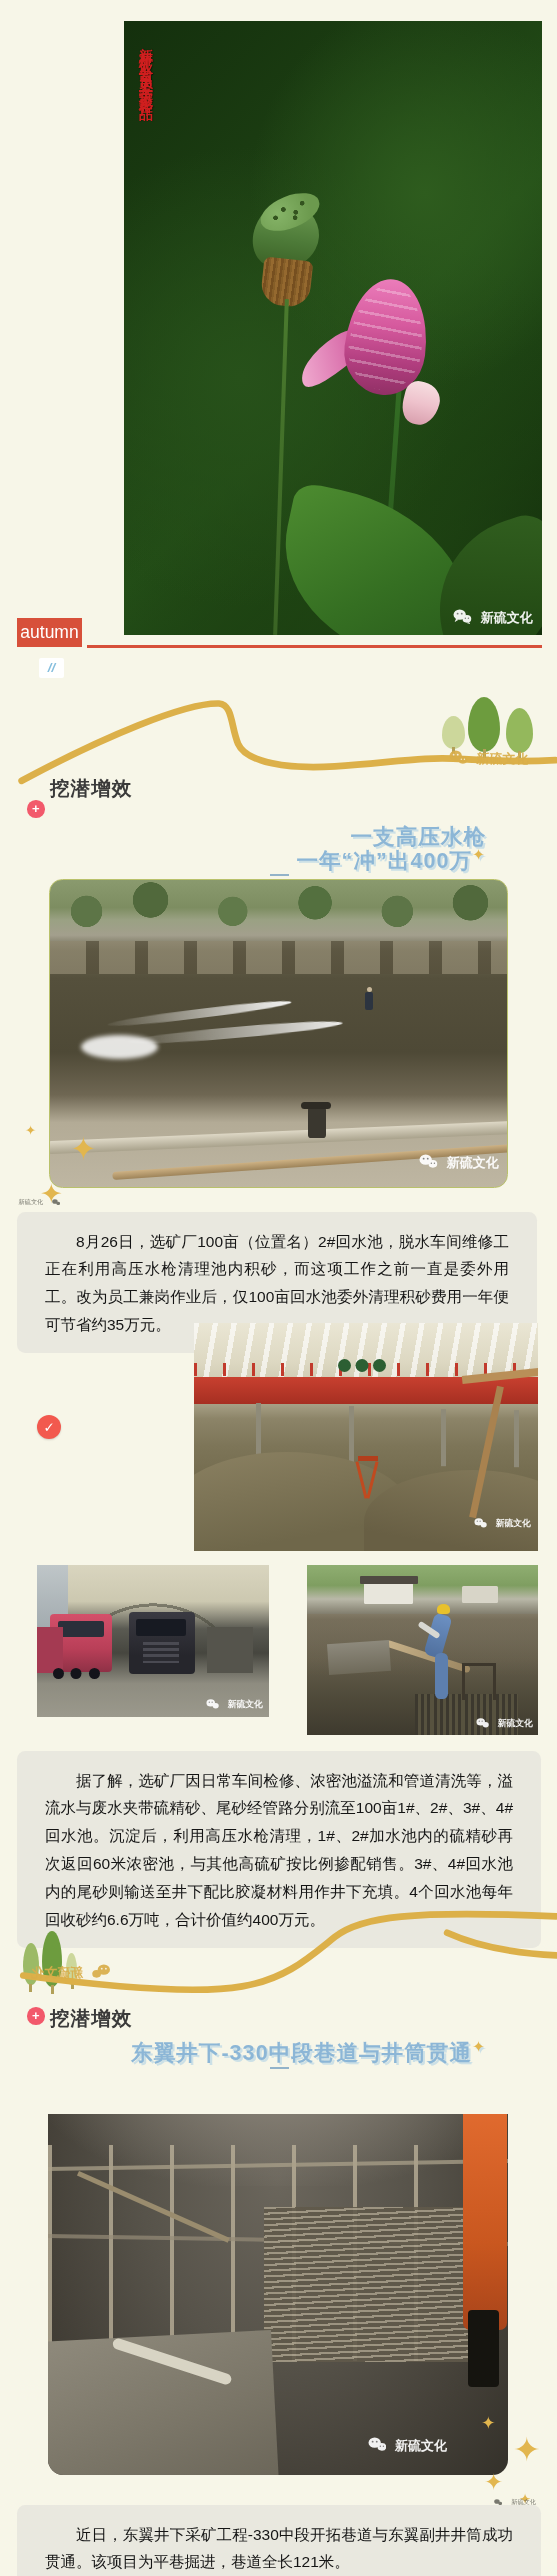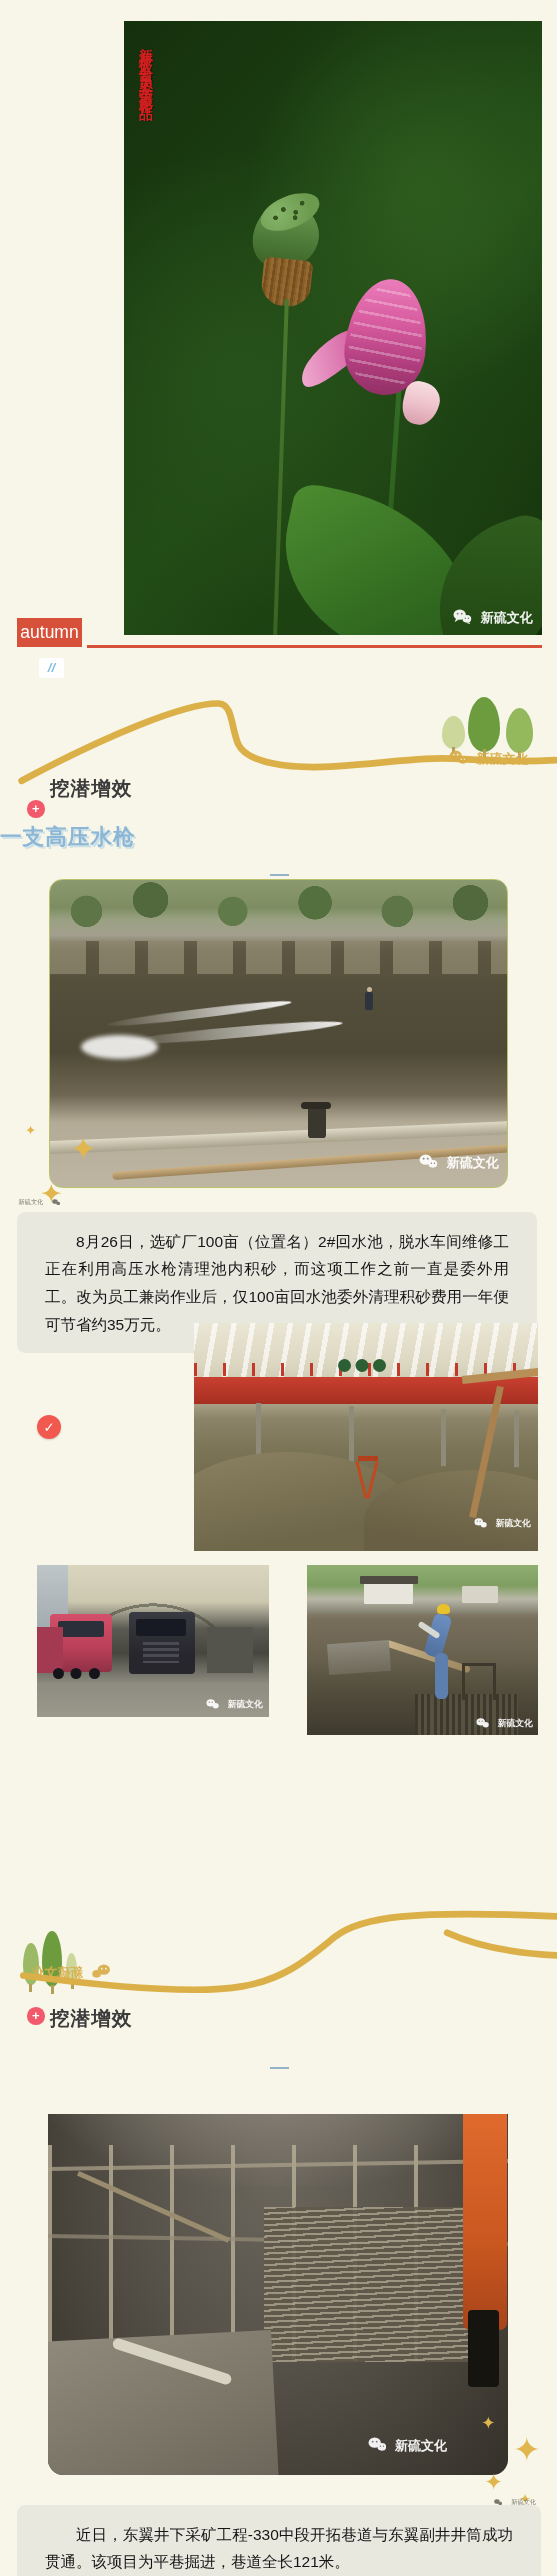--- a/index.html
+++ b/index.html
@@ -61,21 +61,21 @@
   .slashes{left:39px;top:658px;width:25px;height:19.6px;background:#fff;border-radius:2.1px;
     color:#85bedd;font-style:italic;font-weight:700;font-size:13.4px;display:flex;align-items:center;justify-content:center;}
   .pill{left:154px;top:670px;width:252px;height:23px;border-radius:12px;background:#dcb049;
     color:#fff;font-size:14px;font-weight:700;display:flex;align-items:center;justify-content:center;letter-spacing:0.5px;}
   .spark{color:#e2b64e;line-height:1;}
   .tree-top{position:absolute;border-radius:50% 50% 50% 50%/58% 58% 42% 42%;}
   .tree-trunk{position:absolute;width:2.6px;background:#b2a058;}
   .sec-dot{width:17.5px;height:17.5px;border-radius:50%;background:#f2596b;color:#fff;font-size:13px;font-weight:700;
     display:flex;align-items:center;justify-content:center;}
   .sec-label{font-size:19.6px;font-weight:700;color:#3a3a3a;letter-spacing:1px;}
-  .btitle{left:0;width:486px;text-align:left;font-size:21.6px;font-weight:700;color:#8cb6d6;
+  .btitle{left:0;width:486px;text-align:right;font-size:21.6px;font-weight:700;color:#8cb6d6;
     letter-spacing:1px;text-shadow:2.1px 2.1px 0 rgba(170,205,228,.55);}
   .btitle .spark{font-size:15.5px;vertical-align:super;}
   .tdash{width:18.5px;height:2.1px;background:#93b3c9;}
 
   
   .para-card{background:#e9e8df;border-radius:8.2px;padding:15.5px 28px 14.4px;box-sizing:border-box;}
   .para-card p{margin:0;font-size:15.5px;line-height:1.8;color:#151515;text-align:justify;text-indent:2em;
     font-family:"Liberation Sans","DejaVu Sans",sans-serif;}
   .credit-band{left:16px;top:2077px;width:526px;height:37px;
     background:linear-gradient(90deg,#fdf9f3 0%,#f7ddcb 25%,#ef9678 55%,#e65c3c 85%,#e14e2f 100%);
@@ -159,20 +159,23 @@
   </div>
 
   <div class="abs" style="left:27px;top:800px;">
     <div class="sec-dot">+</div>
   </div>
   <div class="abs sec-label" style="left:50px;top:775px;">挖潜增效</div>
 
   <div class="abs btitle" style="top:822px;">
     <span>一支高压水枪</span>
   </div>
+  <div class="abs btitle" style="top:846px;">
+    <span>一年“冲”出400万</span><span class="spark">✦</span>
+  </div>
   <div class="abs tdash" style="left:270px;top:874px;"></div>
 
   <div class="abs card1 photo">
     <div class="ph-layer" style="left:0;top:0;width:100%;height:57px;
       background:radial-gradient(circle at 8% 55%,#5d7547 0 15.5px,rgba(0,0,0,0) 16px),radial-gradient(circle at 22% 35%,#51693c 0 17.5px,rgba(0,0,0,0) 18px),radial-gradient(circle at 40% 55%,#617a4a 0 14.4px,rgba(0,0,0,0) 15px),radial-gradient(circle at 58% 40%,#54703f 0 16.5px,rgba(0,0,0,0) 17px),radial-gradient(circle at 76% 55%,#5d7547 0 15.5px,rgba(0,0,0,0) 16px),radial-gradient(circle at 92% 40%,#51693c 0 17.5px,rgba(0,0,0,0) 18px);"></div>
     <div class="ph-layer" style="left:0;top:61px;width:100%;height:33px;background:repeating-linear-gradient(90deg,#8f876f 0 36px,#57503c 36px 49px);opacity:.75;"></div>
     <div class="ph-layer" style="left:57px;top:129px;width:185px;height:9.3px;border-radius:50%;transform:rotate(-7deg);background:linear-gradient(90deg,rgba(255,255,255,.05),rgba(255,255,255,.95));filter:blur(0.5px);"></div>
     <div class="ph-layer" style="left:77px;top:147px;width:216px;height:11.3px;border-radius:50%;transform:rotate(-5deg);background:linear-gradient(90deg,rgba(255,255,255,.05),rgba(255,255,255,.9));filter:blur(0.5px);"></div>
     <div class="ph-layer" style="left:31px;top:155px;width:77px;height:24px;border-radius:50%;background:rgba(255,255,255,.85);filter:blur(2.1px);"></div>
     <div class="ph-layer" style="left:315px;top:112px;width:7.7px;height:17.5px;background:#2c3440;border-radius:2.1px;"></div>
@@ -274,20 +277,23 @@
       <span><svg viewBox="0 0 36 29">
             <ellipse cx="13" cy="11" rx="12" ry="10" fill="currentColor"></ellipse>
             <circle cx="9" cy="9" r="1.8" fill="rgba(0,0,0,.5)"></circle>
             <circle cx="17" cy="9" r="1.8" fill="rgba(0,0,0,.5)"></circle>
             <ellipse cx="27" cy="19" rx="8.5" ry="7.5" fill="currentColor"></ellipse>
           </svg></span>
       <span>新硫文化</span>
     </div>
   </div>
 
+  <div class="abs para-card" style="left:17px;top:1751px;width:524px;">
+    <p>据了解，选矿厂因日常车间检修、浓密池溢流和管道清洗等，溢流水与废水夹带硫精砂、尾砂经管路分别流至100亩1#、2#、3#、4#回水池。沉淀后，利用高压水枪清理，1#、2#加水池内的硫精砂再次返回60米浓密池，与其他高硫矿按比例掺配销售。3#、4#回水池内的尾砂则输送至井下配比胶凝材料用作井下充填。4个回水池每年回收砂约6.6万吨，合计价值约400万元。</p>
+  </div>
 
   <div>
     <div class="tree-top abs" style="left:23px;top:1943px;width:15.5px;height:42px;background:#9cba66;border-radius:50%/55% 55% 45% 45%;"></div>
     <div class="tree-trunk abs" style="left:29px;top:1984px;height:8.2px;"></div>
     <div class="tree-top abs" style="left:42px;top:1931px;width:19.6px;height:56px;background:#6d9c3e;border-radius:50%/55% 55% 45% 45%;"></div>
     <div class="tree-trunk abs" style="left:51px;top:1985px;height:9.3px;"></div>
     <div class="tree-top abs" style="left:66px;top:1953px;width:11.3px;height:32px;background:#ccd79b;border-radius:50%/55% 55% 45% 45%;"></div>
     <div class="tree-trunk abs" style="left:71px;top:1982px;height:7.2px;"></div>
   </div>
   <svg class="abs" style="left:0;top:1906px;" width="558" height="103" viewBox="0 0 1083 200">
@@ -302,20 +308,23 @@
           <ellipse cx="27" cy="19" rx="8.5" ry="7.5" fill="currentColor"></ellipse>
         </svg></span>
     <span>新硫文化</span>
   </div>
 
   <div class="abs" style="left:27px;top:2007px;">
     <div class="sec-dot">+</div>
   </div>
   <div class="abs sec-label" style="left:50px;top:2005px;">挖潜增效</div>
 
+  <div class="abs btitle" style="top:2038px;">
+    <span>东翼井下-330中段巷道与井筒贯通</span><span class="spark">✦</span>
+  </div>
   <div class="abs tdash" style="left:270px;top:2067px;"></div>
 
 
   <div class="abs photo photo5">
     <div class="ph-layer" style="left:0;top:0;width:100%;height:72px;background:radial-gradient(ellipse at 50% -40%, #8b857a 0%, rgba(0,0,0,0) 75%);"></div>
     <div class="ph-layer" style="left:0;top:31px;width:100%;height:216px;background:repeating-linear-gradient(90deg,rgba(185,175,152,.8) 0 3.6px,rgba(0,0,0,0) 3.6px 61px);"></div>
     <div class="ph-layer" style="left:0;top:49px;width:100%;height:4.1px;background:rgba(170,160,138,.75);transform:rotate(-1deg);"></div>
     <div class="ph-layer" style="left:0;top:124px;width:100%;height:4.1px;background:rgba(150,140,120,.7);transform:rotate(1deg);"></div>
     <div class="ph-layer" style="left:31px;top:57px;width:165px;height:5.2px;background:#9a8c6e;transform:rotate(24deg);transform-origin:0 0;"></div>
     <div class="ph-layer" style="left:216px;top:93px;width:227px;height:155px;background:repeating-linear-gradient(177deg,#a49b87 0 2.1px,#60594a 2.1px 5.7px);opacity:.9;"></div>

